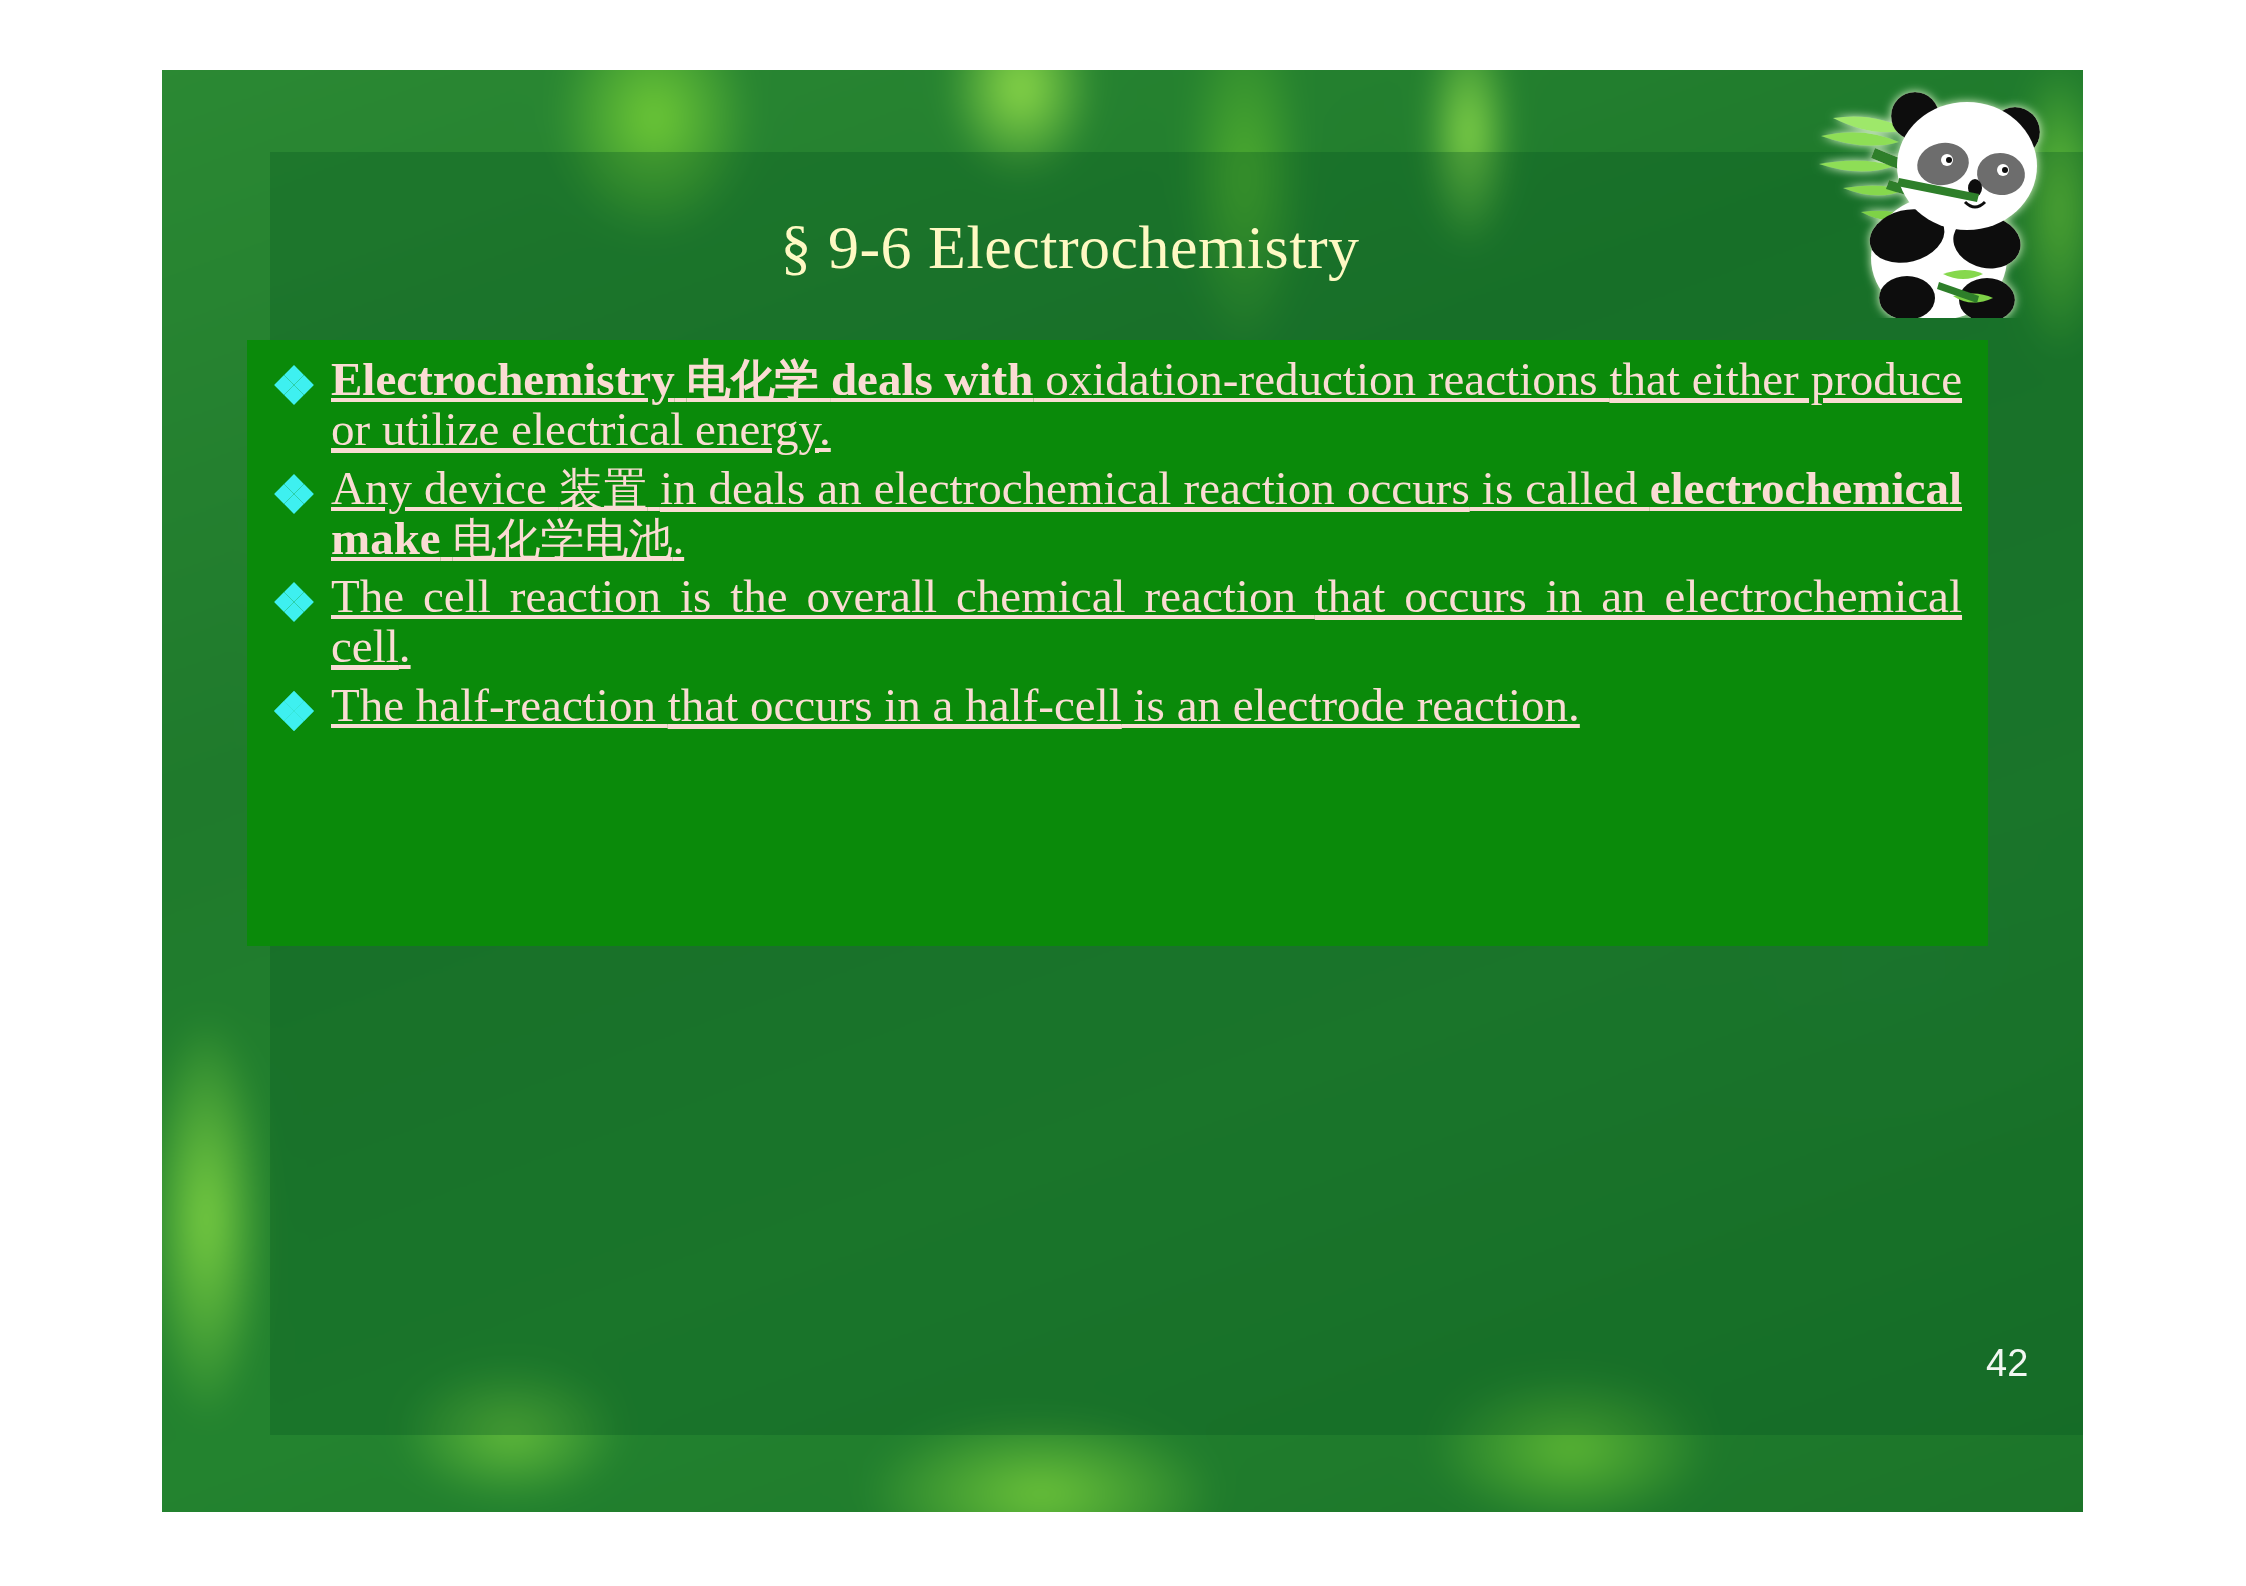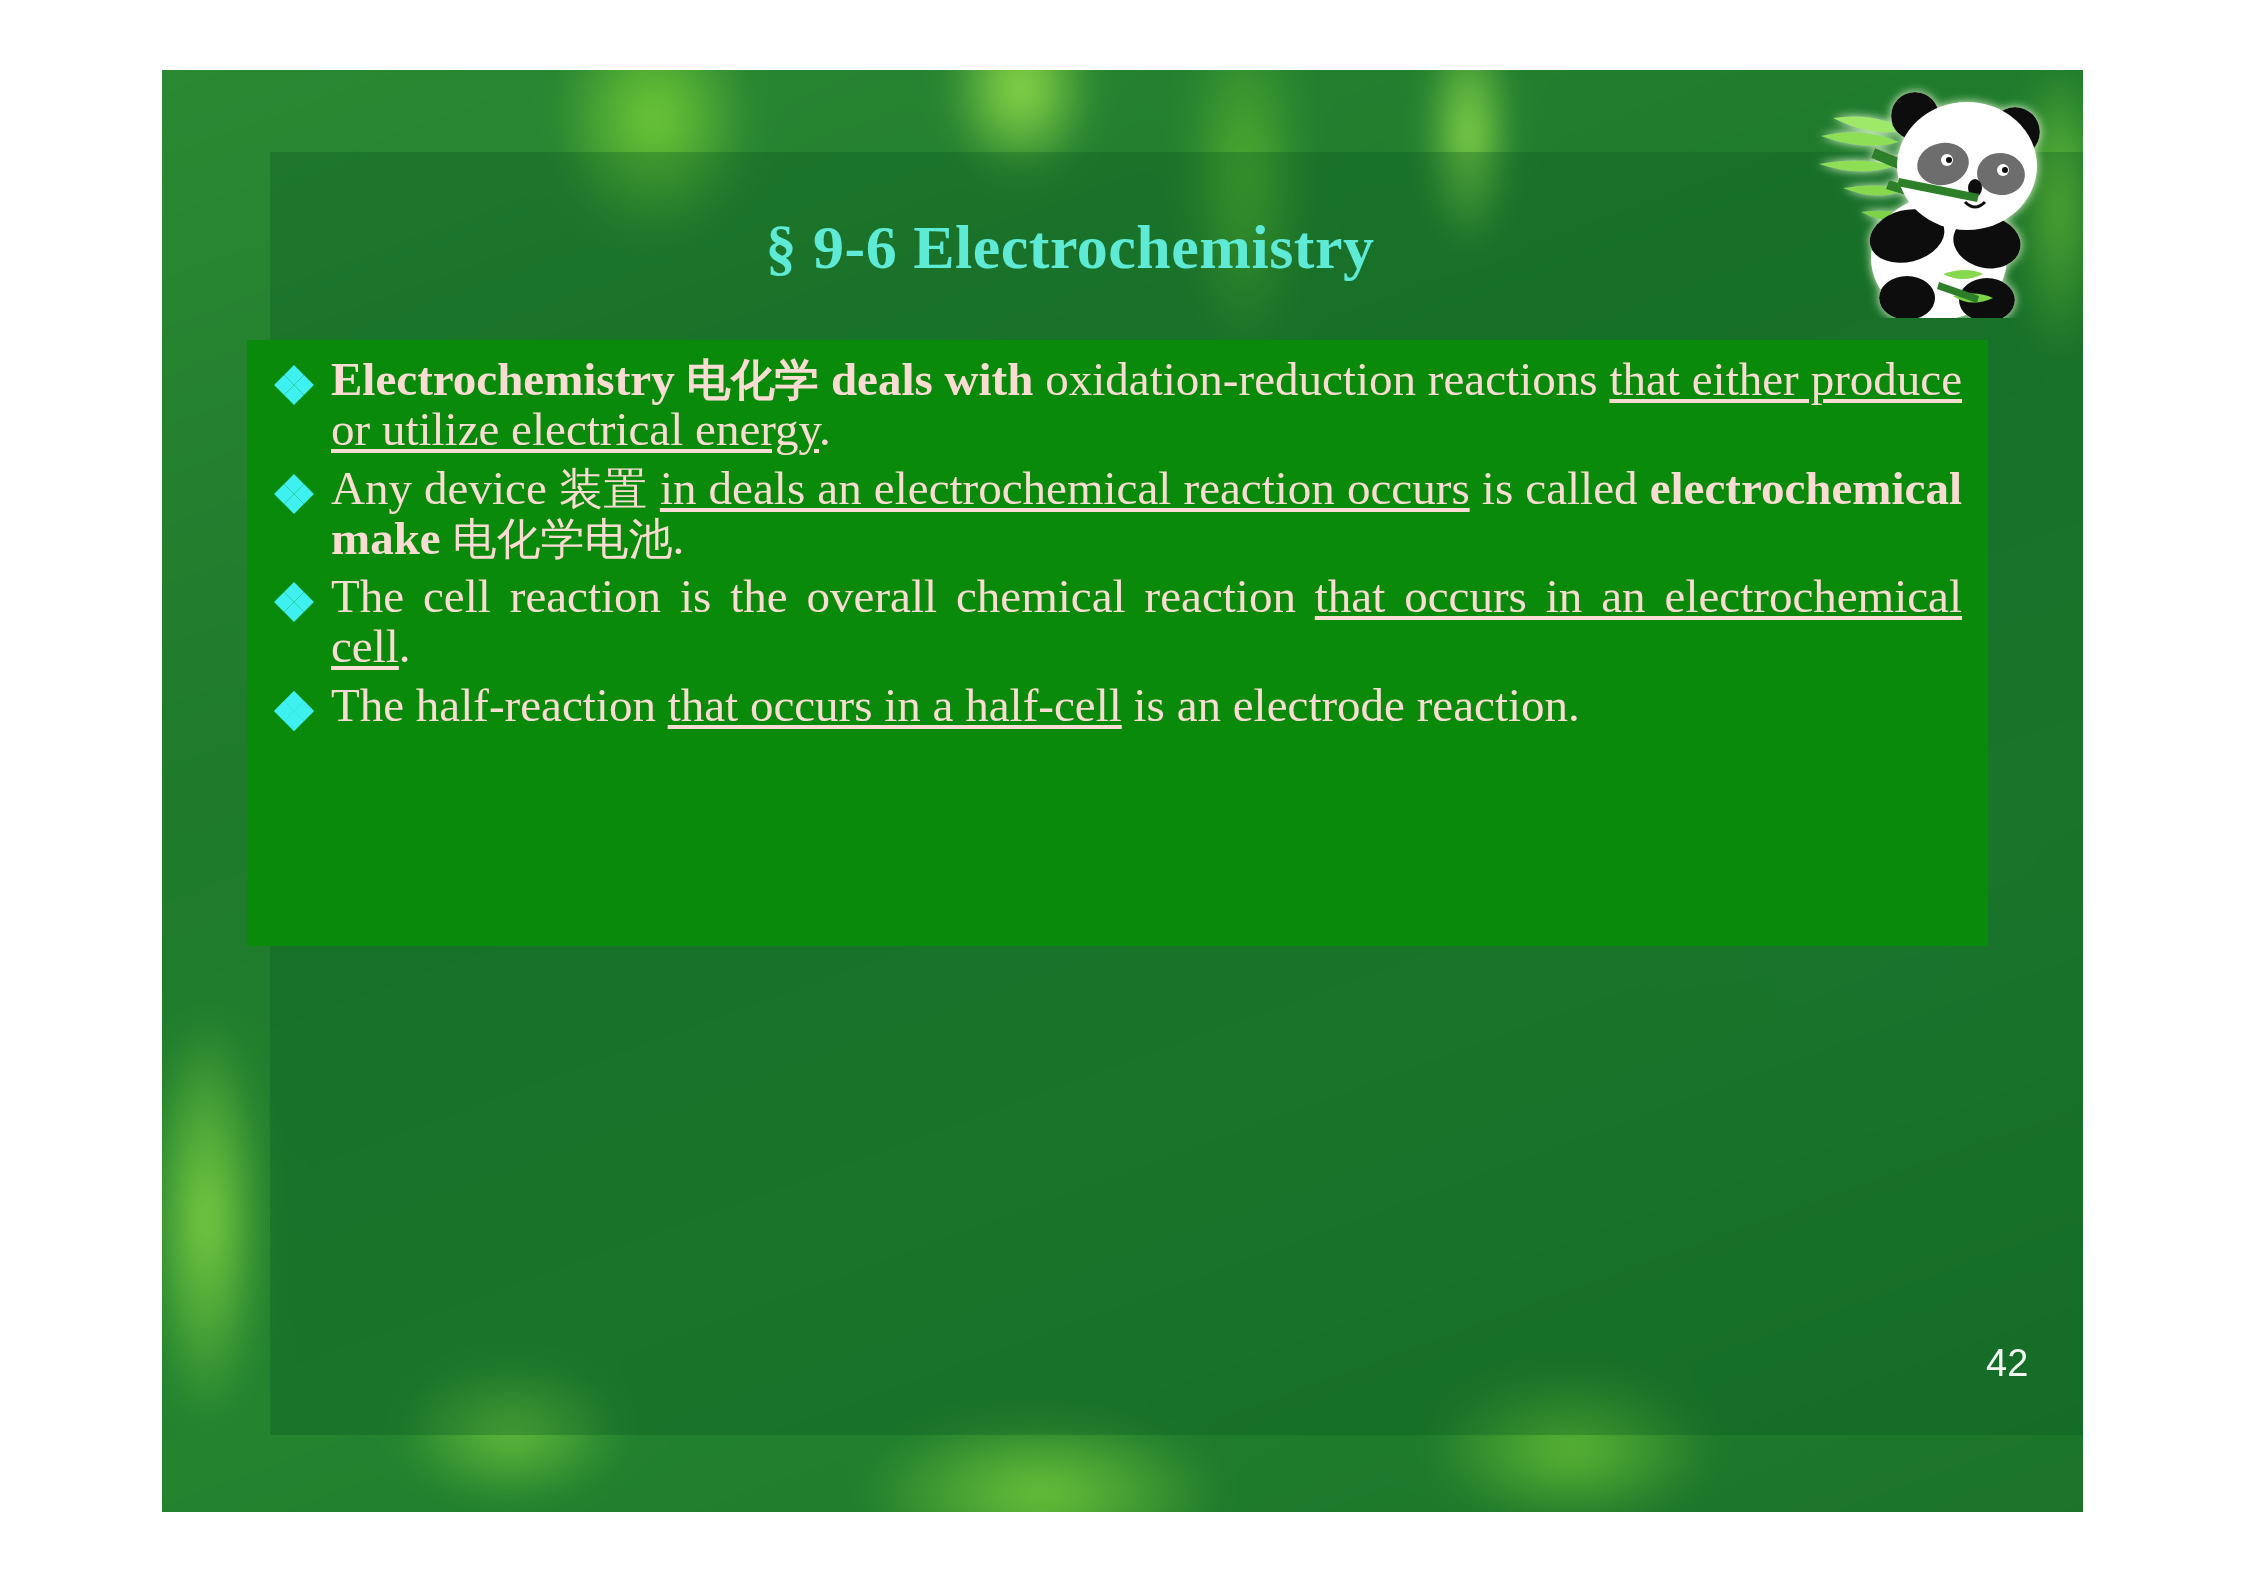--- a/index.html
+++ b/index.html
@@ -41,23 +41,23 @@
     width:1813px; height:1283px;
     background:rgba(8,86,32,.30);
   }
 
   
   #title{
     position:absolute;
     left:108px; top:142px;
     width:1600px;
     text-align:center;
-    color:#5eead4;
+    color:#fef9c3;
     font-family:"Liberation Serif",serif;
-    font-weight:bold;
+    font-weight:normal;
     font-size:62px;
     letter-spacing:.5px;
     white-space:nowrap;
   }
 
   
   #content-box{
     position:absolute;
     left:85px; top:270px;
     width:1741px; height:606px;
@@ -70,20 +70,21 @@
   li.bullet{
     position:relative;
     margin:0 0 8px 0;
     padding:0 26px 0 84px;
     color:#fadcd3;
     font-family:"Liberation Serif",serif;
     font-size:47px;
     line-height:1.07;
     text-align:justify;
     text-justify:inter-word;
+    text-decoration:underline;
   }
   li.bullet:last-child{margin-bottom:9px;}
   li.bullet .marker{
     position:absolute;
     left:30px; top:14px;
     width:34px;height:34px;
     color:#3ef0f0;
     font-size:34px;
     line-height:34px;
   }

